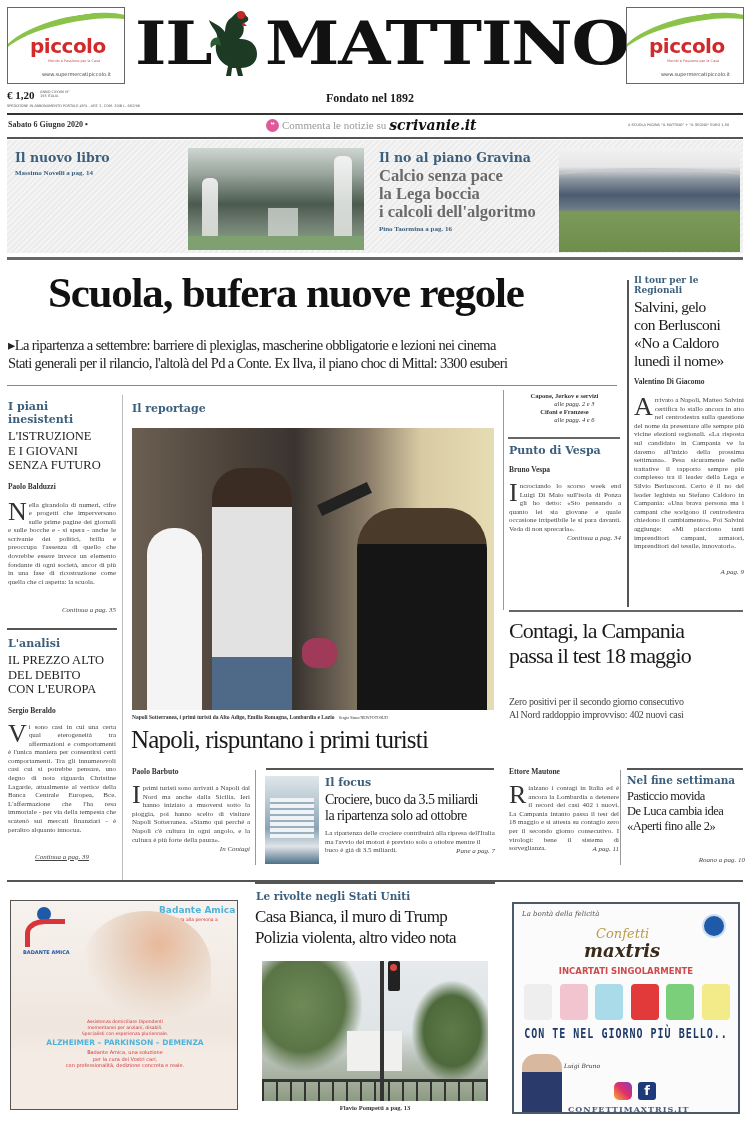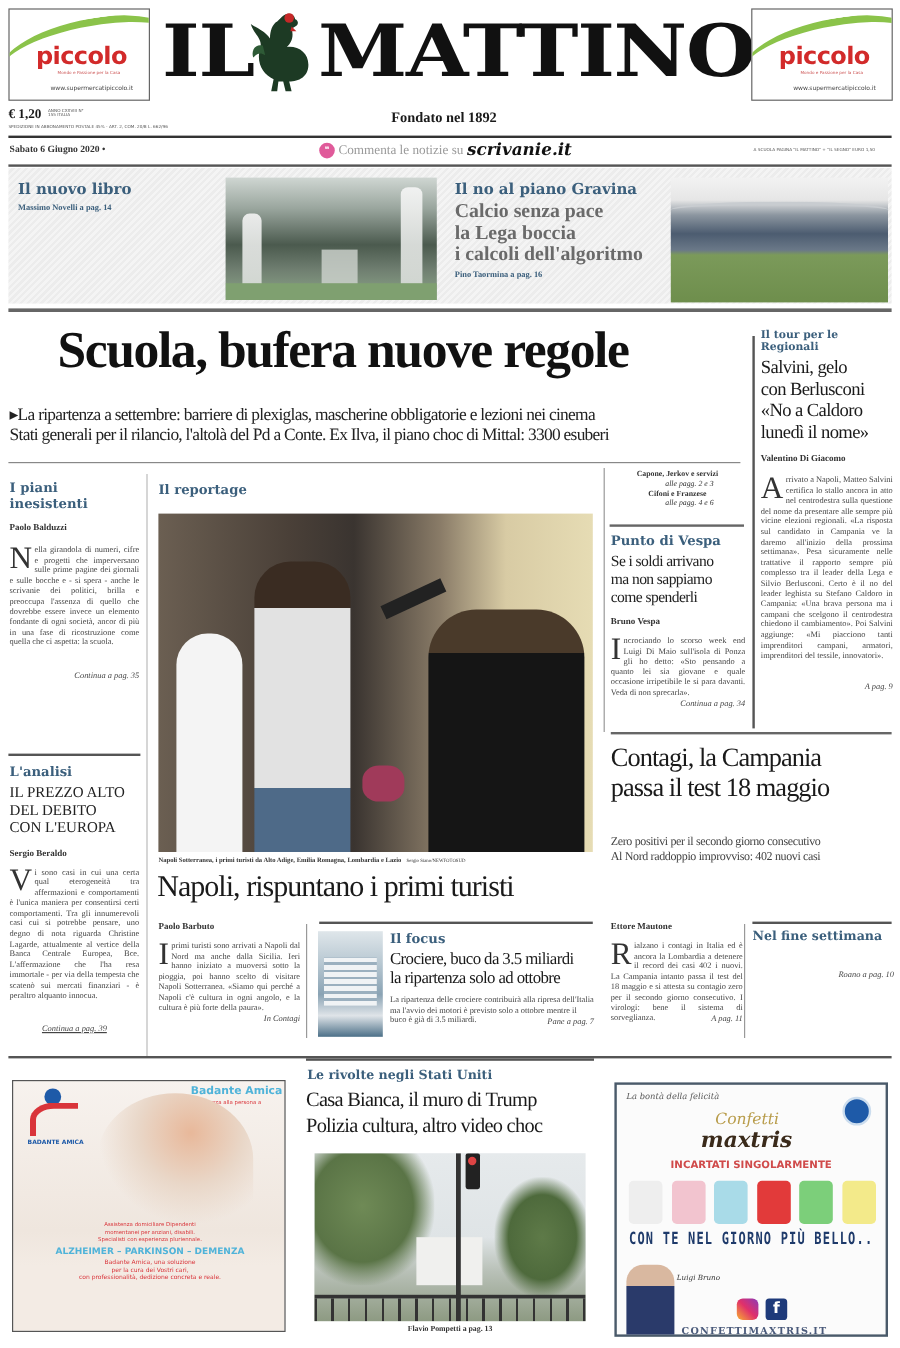--- a/index.html
+++ b/index.html
@@ -118,20 +118,25 @@
   </div>
   <div class="byline" style="font-size:7.5px;margin-top:7px;">Valentino Di Giacomo</div>
   <div class="body-text" style="margin-top:10px;height:170px;overflow:hidden;">
     <span class="dropcap">A</span><span>rrivato a Napoli, Matteo Salvini certifica lo stallo ancora in atto nel centrodestra sulla questione del nome da presentare alle sempre più vicine elezioni regionali. «La risposta sul candidato in Campania ve la daremo all'inizio della prossima settimana». Pesa sicuramente nelle trattative il rapporto sempre più complesso tra il leader della Lega e Silvio Berlusconi. Certo è il no del leader leghista su Stefano Caldoro in Campania: «Una brava persona ma i campani che scelgono il centrodestra chiedono il cambiamento». Poi Salvini aggiunge: «Mi piacciono tanti imprenditori campani, armatori, imprenditori del tessile, innovatori».</span>
   </div>
   <div class="body-text" style="text-align:right;font-style:italic;margin-top:2px;">A pag. 9</div>
 </div>
 
 <div class="abs" style="left:8px;top:400px;width:108px;">
   <div class="kicker" style="font-size:11px;">I piani inesistenti</div>
+  <div class="serif" style="font-size:12.5px;line-height:14.5px;color:#222;margin-top:3px;">
+    <div>L'ISTRUZIONE</div>
+    <div>E I GIOVANI</div>
+    <div>SENZA FUTURO</div>
+  </div>
   <div class="byline" style="font-size:7.5px;margin-top:9px;">Paolo Balduzzi</div>
   <div class="body-text" style="margin-top:10px;height:105px;overflow:hidden;">
     <span class="dropcap">N</span><span>ella girandola di numeri, cifre e progetti che imperversano sulle prime pagine dei giornali e sulle bocche e - si spera - anche le scrivanie dei politici, brilla e preoccupa l'assenza di quello che dovrebbe essere invece un elemento fondante di ogni società, ancor di più in una fase di ricostruzione come quella che ci aspetta: la scuola.</span>
   </div>
   <div class="body-text" style="text-align:right;font-style:italic;">Continua a pag. 35</div>
 </div>
 <div class="rule" style="left:7px;top:628px;width:110px;height:2px;background:#555;"></div>
 <div class="rule" style="left:122px;top:395px;width:1px;height:485px;background:#bbb;"></div>
 
 <div class="abs" style="left:8px;top:637px;width:108px;">
@@ -188,25 +193,20 @@
 <div class="rule" style="left:503px;top:390px;width:1px;height:220px;background:#999;"></div>
 <div class="abs" style="left:507px;top:392px;width:115px;text-align:center;font-family:'Liberation Serif',serif;font-size:6.5px;line-height:8px;color:#333;">
   <div style="font-weight:bold;">Capone, Jerkov e servizi</div>
   <div style="font-style:italic;padding-left:20px;">alle pagg. 2 e 3</div>
   <div style="font-weight:bold;">Cifoni e Franzese</div>
   <div style="font-style:italic;padding-left:20px;">alle pagg. 4 e 6</div>
 </div>
 <div class="rule" style="left:508px;top:437px;width:112px;height:2px;background:#666;"></div>
 <div class="abs" style="left:509px;top:444px;width:112px;">
   <div class="kicker" style="font-size:11px;">Punto di Vespa</div>
-  <div class="cond" style="font-size:13px;line-height:15px;color:#222;margin-top:3px;">
-    <div>Se i soldi arrivano</div>
-    <div>ma non sappiamo</div>
-    <div>come spenderli</div>
-  </div>
   <div class="byline" style="font-size:7.5px;margin-top:8px;">Bruno Vespa</div>
   <div class="body-text" style="margin-top:8px;height:60px;overflow:hidden;">
     <span class="dropcap">I</span><span>ncrociando lo scorso week end Luigi Di Maio sull'isola di Ponza gli ho detto: «Sto pensando a quanto lei sia giovane e quale occasione irripetibile le si para davanti. Veda di non sprecarla».</span>
   </div>
   <div class="body-text" style="text-align:right;font-style:italic;margin-top:-8px;">Continua a pag. 34</div>
 </div>
 
 <div class="rule" style="left:509px;top:610px;width:234px;height:2px;background:#666;"></div>
 <div class="abs cond" style="left:509px;top:618px;width:236px;font-size:22px;line-height:25px;color:#1a1a1a;letter-spacing:-0.8px;white-space:nowrap;">
   <div>Contagi, la Campania</div>
@@ -220,20 +220,25 @@
   <div class="byline" style="font-size:7.5px;">Ettore Mautone</div>
   <div class="body-text" style="margin-top:8px;height:69px;overflow:hidden;">
     <span class="dropcap">R</span><span>ialzano i contagi in Italia ed è ancora la Lombardia a detenere il record dei casi 402 i nuovi. La Campania intanto passa il test del 18 maggio e si attesta su contagio zero per il secondo giorno consecutivo. I virologi: bene il sistema di sorveglianza.</span>
   </div>
   <div class="body-text" style="text-align:right;font-style:italic;margin-top:-8px;">A pag. 11</div>
 </div>
 <div class="rule" style="left:620px;top:770px;width:1px;height:95px;background:#999;"></div>
 <div class="rule" style="left:627px;top:768px;width:116px;height:2px;background:#555;"></div>
 <div class="abs" style="left:627px;top:774px;width:118px;">
   <div class="kicker" style="font-size:10.5px;">Nel fine settimana</div>
+  <div class="cond" style="font-size:12.5px;line-height:15px;color:#222;margin-top:3px;white-space:nowrap;">
+    <div>Pasticcio movida</div>
+    <div>De Luca cambia idea</div>
+    <div>«Aperti fino alle 2»</div>
+  </div>
   <div class="body-text" style="text-align:right;font-style:italic;margin-top:22px;">Roano a pag. 10</div>
 </div>
 
 <div class="rule" style="left:7px;top:880px;width:736px;height:2px;background:#555;"></div>
 
 <div class="abs" style="left:10px;top:900px;width:228px;height:210px;border:1px solid #555;background:linear-gradient(180deg,#f7f2ee 0%,#efe6de 60%,#f3ebe4 74%);overflow:hidden;">
   <div style="position:absolute;left:14px;top:6px;width:40px;height:40px;">
     <div style="position:absolute;left:12px;top:0;width:14px;height:14px;border-radius:50%;background:#1e5aa8;"></div>
     <div style="position:absolute;left:0;top:12px;width:40px;height:28px;border:5px solid #d9343a;border-bottom:none;border-right:none;border-radius:50% 0 0 0;"></div>
   </div>
@@ -251,21 +256,21 @@
     <div>Badante Amica, una soluzione</div>
     <div>per la cura dei Vostri cari,</div>
     <div>con professionalità, dedizione concreta e reale.</div>
   </div>
 </div>
 
 <div class="rule" style="left:255px;top:882px;width:240px;height:2px;background:#555;"></div>
 <div class="abs kicker" style="left:256px;top:890px;font-size:10.5px;text-align:right;">Le rivolte negli Stati Uniti</div>
 <div class="abs cond" style="left:255px;top:906px;font-size:17px;line-height:21px;color:#1a1a1a;white-space:nowrap;letter-spacing:-0.6px;">
   <div>Casa Bianca, il muro di Trump</div>
-  <div>Polizia cultura, altro video choc</div>
+  <div>Polizia violenta, altro video nota</div>
 </div>
 <div class="abs photo" style="left:262px;top:961px;width:226px;height:140px;background:linear-gradient(180deg,#e6eaec 0%,#dfe4e6 50%,#b9c1b8 70%,#8d9a82 100%);">
   <div style="position:absolute;left:0;top:0;width:100px;height:110px;background:radial-gradient(ellipse at 40% 40%,#6f8a56 0%,#5a7446 50%,transparent 72%);"></div>
   <div style="position:absolute;left:150px;top:20px;width:80px;height:100px;background:radial-gradient(ellipse at 50% 50%,#5e7a48 0%,#4e6a3c 50%,transparent 72%);"></div>
   <div style="position:absolute;left:85px;top:70px;width:55px;height:40px;background:#f0f0ee;"></div>
   <div style="position:absolute;left:118px;top:0;width:4px;height:140px;background:#333;"></div>
   <div style="position:absolute;left:126px;top:0;width:12px;height:30px;background:#222;border-radius:2px;"></div>
   <div style="position:absolute;left:128px;top:3px;width:7px;height:7px;border-radius:50%;background:#d44;"></div>
   <div style="position:absolute;left:0;top:118px;width:226px;height:3px;background:#333;"></div>
   <div style="position:absolute;left:0;top:121px;width:226px;height:19px;background:repeating-linear-gradient(90deg,#333 0 2px,transparent 2px 14px);"></div>

